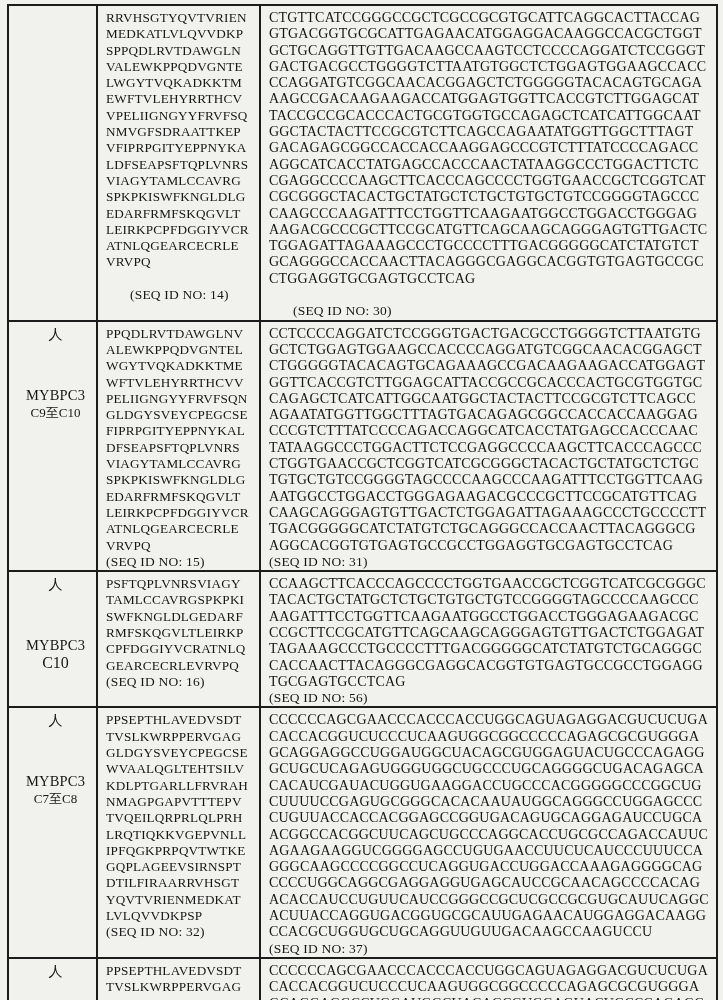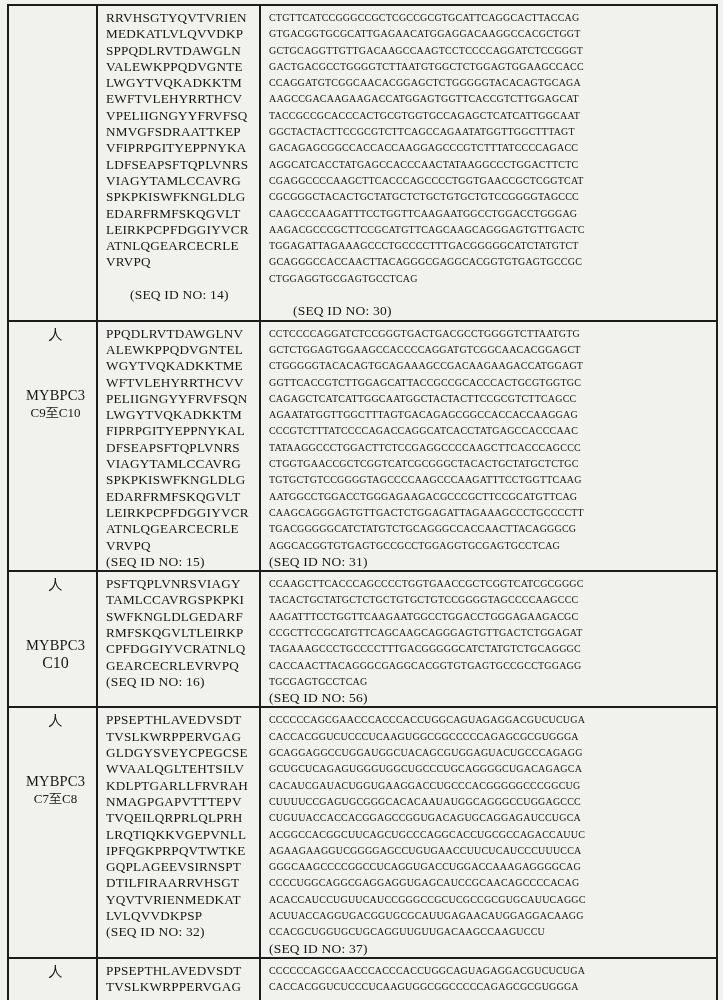--- a/index.html
+++ b/index.html
@@ -50,21 +50,21 @@
 
   .seq {
     white-space: pre-line;
     line-height: 16.3px;
   }
   .protein-seq {
     font-size: 13.2px;
     letter-spacing: 0.2px;
   }
   .nt-seq {
-    font-size: 10px;
+    font-size: 14px;
     letter-spacing: 0.2px;
   }
   .seq-id {
     font-size: 13.5px;
     line-height: 16.3px;
     letter-spacing: 0.2px;
   }
   .seq-id.gap { margin-top: 16.3px; margin-left: 24px; }
 </style>
 </head>
@@ -131,21 +131,21 @@
           <div class="species-label">人</div>
           <div class="gene-label">MYBPC3</div>
           <div class="domain-label small">C9至C10</div>
         </td>
         <td>
           <div class="seq protein-seq">PPQDLRVTDAWGLNV
 ALEWKPPQDVGNTEL
 WGYTVQKADKKTME
 WFTVLEHYRRTHCVV
 PELIIGNGYYFRVFSQN
-LWGYTVQKADKKTM
+GLDGYSVEYCPEGCSE
 FIPRPGITYEPPNYKAL
 DFSEAPSFTQPLVNRS
 VIAGYTAMLCCAVRG
 SPKPKISWFKNGLDLG
 EDARFRMFSKQGVLT
 LEIRKPCPFDGGIYVCR
 ATNLQGEARCECRLE
 VRVPQ</div>
           <div class="seq-id">(SEQ ID NO: 15)</div>
         </td>

